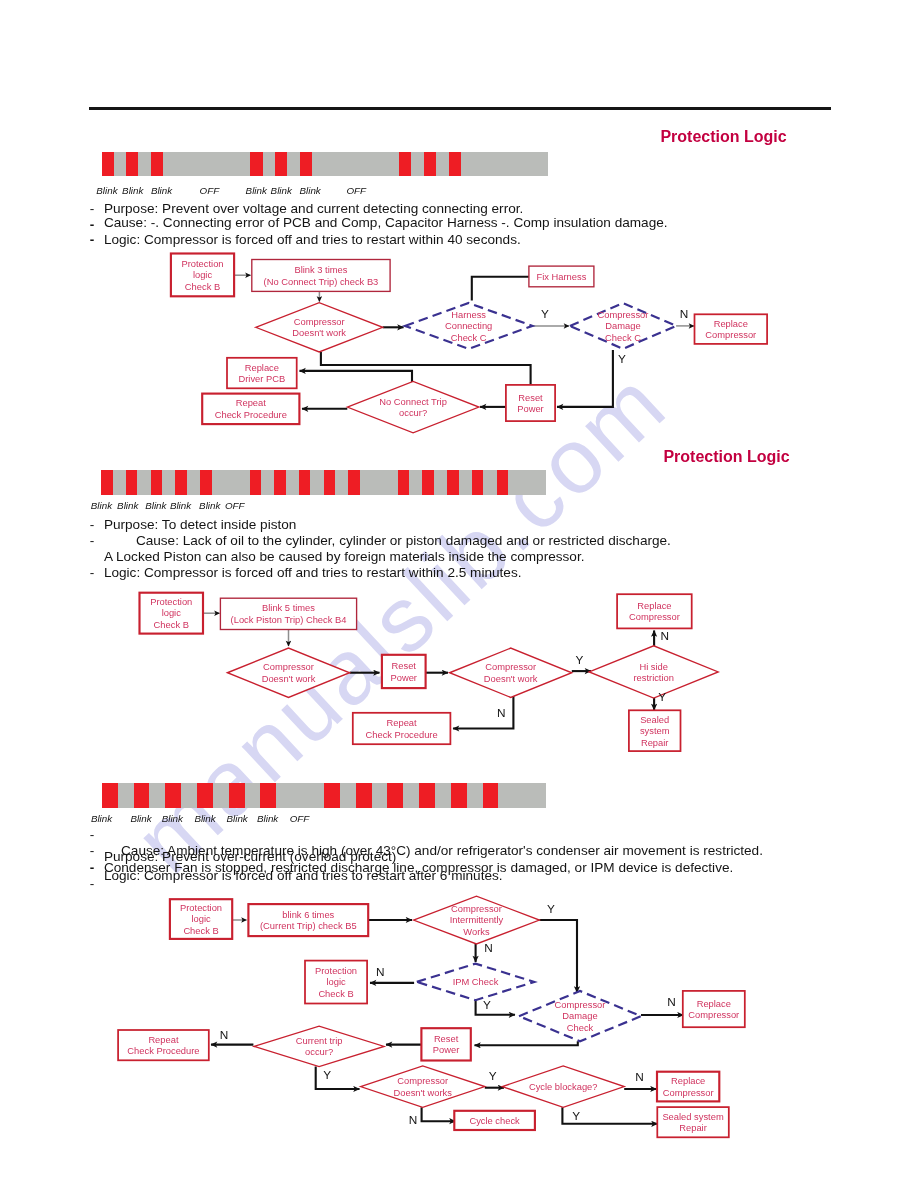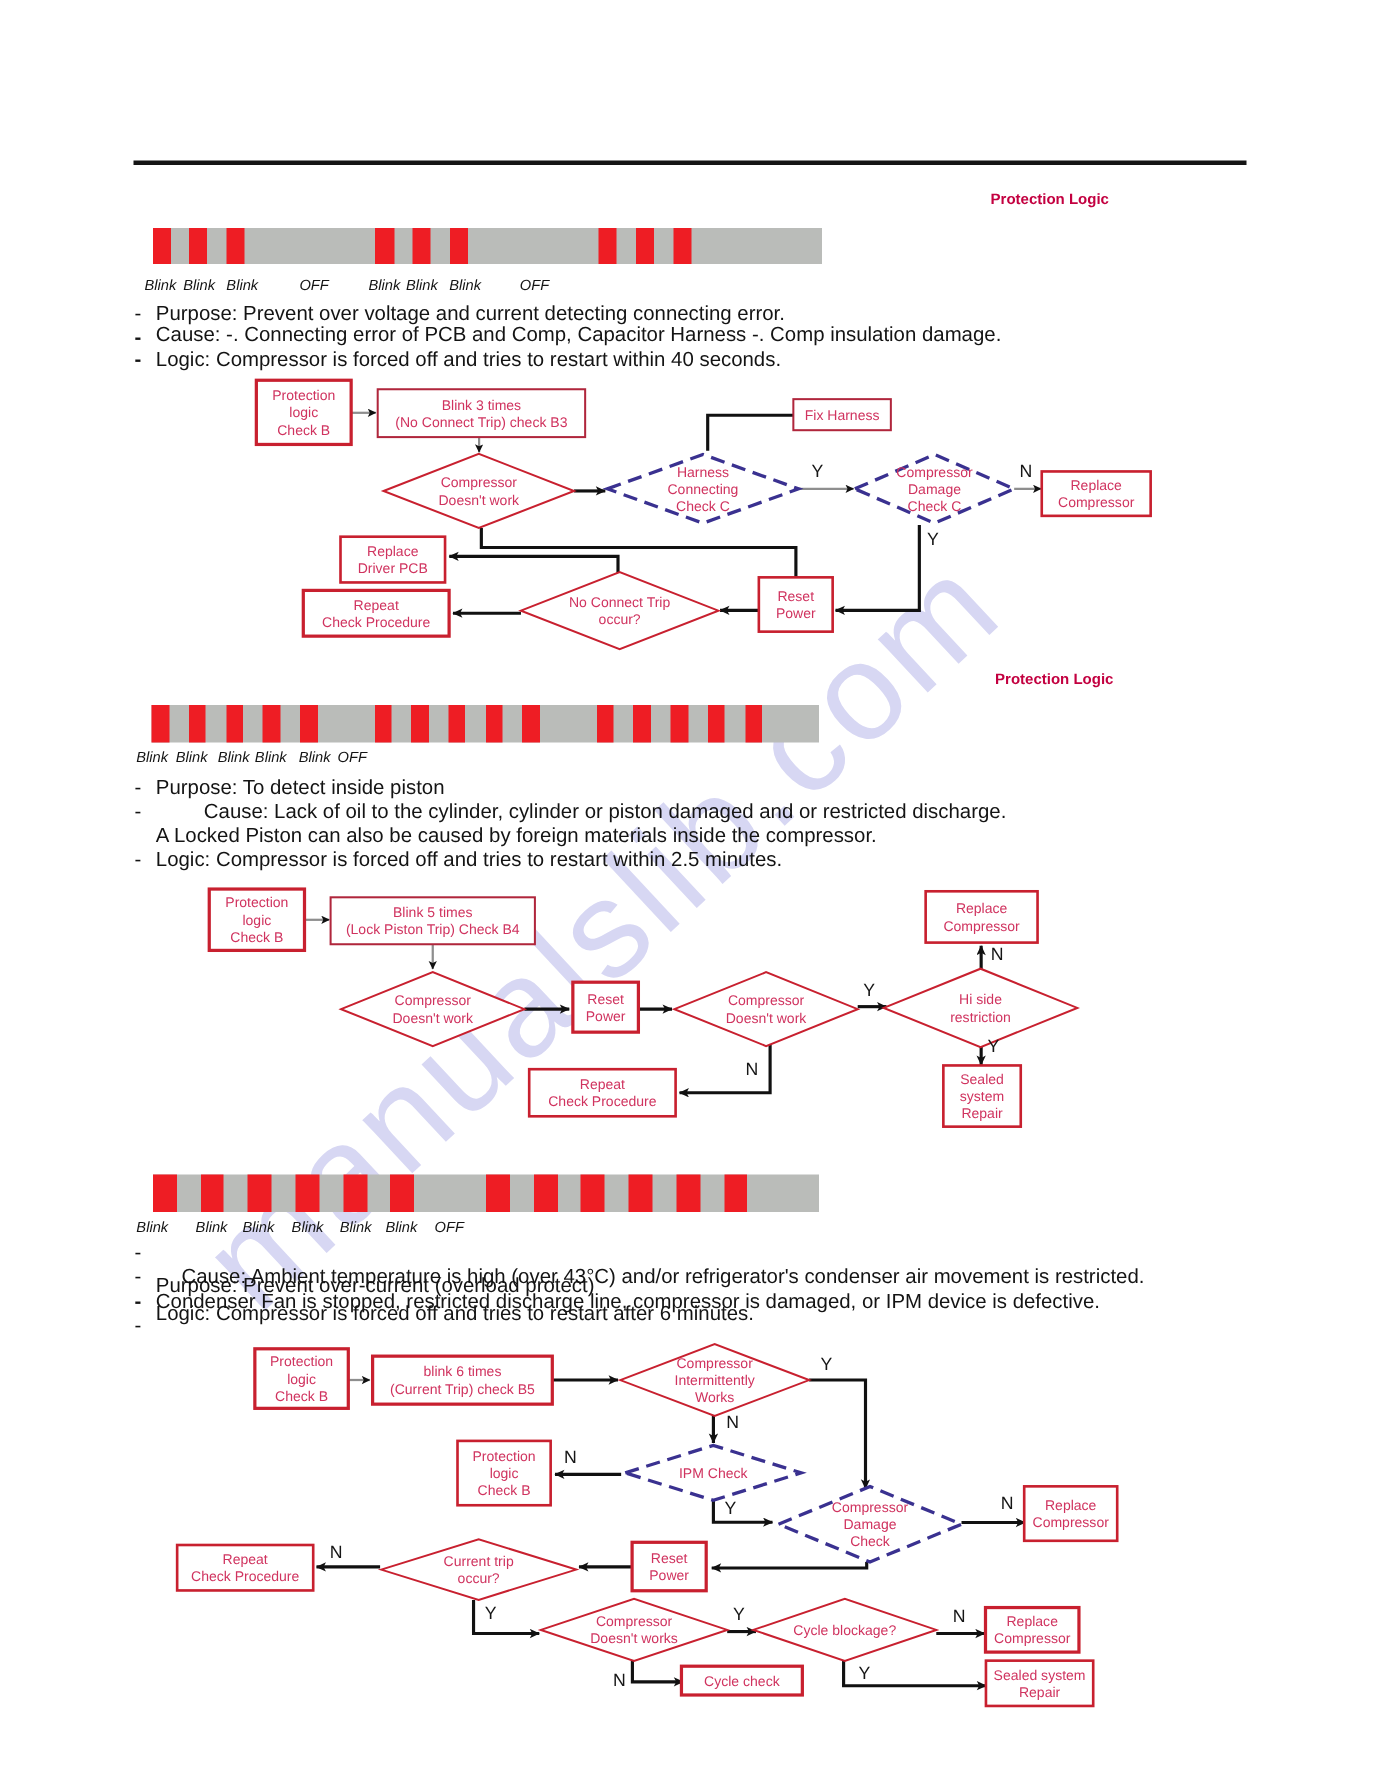--- a/index.html
+++ b/index.html
@@ -1,21 +1,21 @@
 <!DOCTYPE html>
 <html><head>
 <meta charset="utf-8">
 <title>Protection Logic</title>
 <style>
   html,body{margin:0;padding:0;}
   body{width:918px;height:1188px;background:#fff;font-family:"Liberation Sans",sans-serif;position:relative;overflow:hidden;-webkit-font-smoothing:antialiased;}
   .page{position:absolute;left:0;top:0;width:918px;height:1188px;}
   #wm{position:absolute;left:0;top:0;width:918px;height:1188px;pointer-events:none;z-index:1;}
   .rule{position:absolute;background:#151515;z-index:3;}
-  .sect-title{position:absolute;color:#c30040;font-weight:bold;font-size:10px;white-space:nowrap;z-index:4;line-height:1;}
+  .sect-title{position:absolute;color:#c30040;font-weight:bold;font-size:16px;white-space:nowrap;z-index:4;line-height:1;}
   .barwrap{position:absolute;z-index:4;background:#babcb9;}
   .blk{position:absolute;top:0;bottom:0;background:#ee1d24;}
   .lbl{position:absolute;font-size:9.8px;color:#141414;white-space:nowrap;z-index:4;line-height:1;font-style:italic;}
   .bullet{position:absolute;font-size:13.6px;color:#141414;white-space:nowrap;z-index:4;line-height:1;}
   .dash{position:absolute;font-size:13.6px;color:#141414;z-index:4;line-height:1;}
   .fcsvg{position:absolute;z-index:4;overflow:visible;}
   .nd-text{font-family:"Liberation Sans",sans-serif;font-size:9.35px;fill:#d0335f;text-anchor:middle;}
   .yn{font-family:"Liberation Sans",sans-serif;font-size:11.8px;fill:#161616;text-anchor:middle;}
 </style>
 </head>

